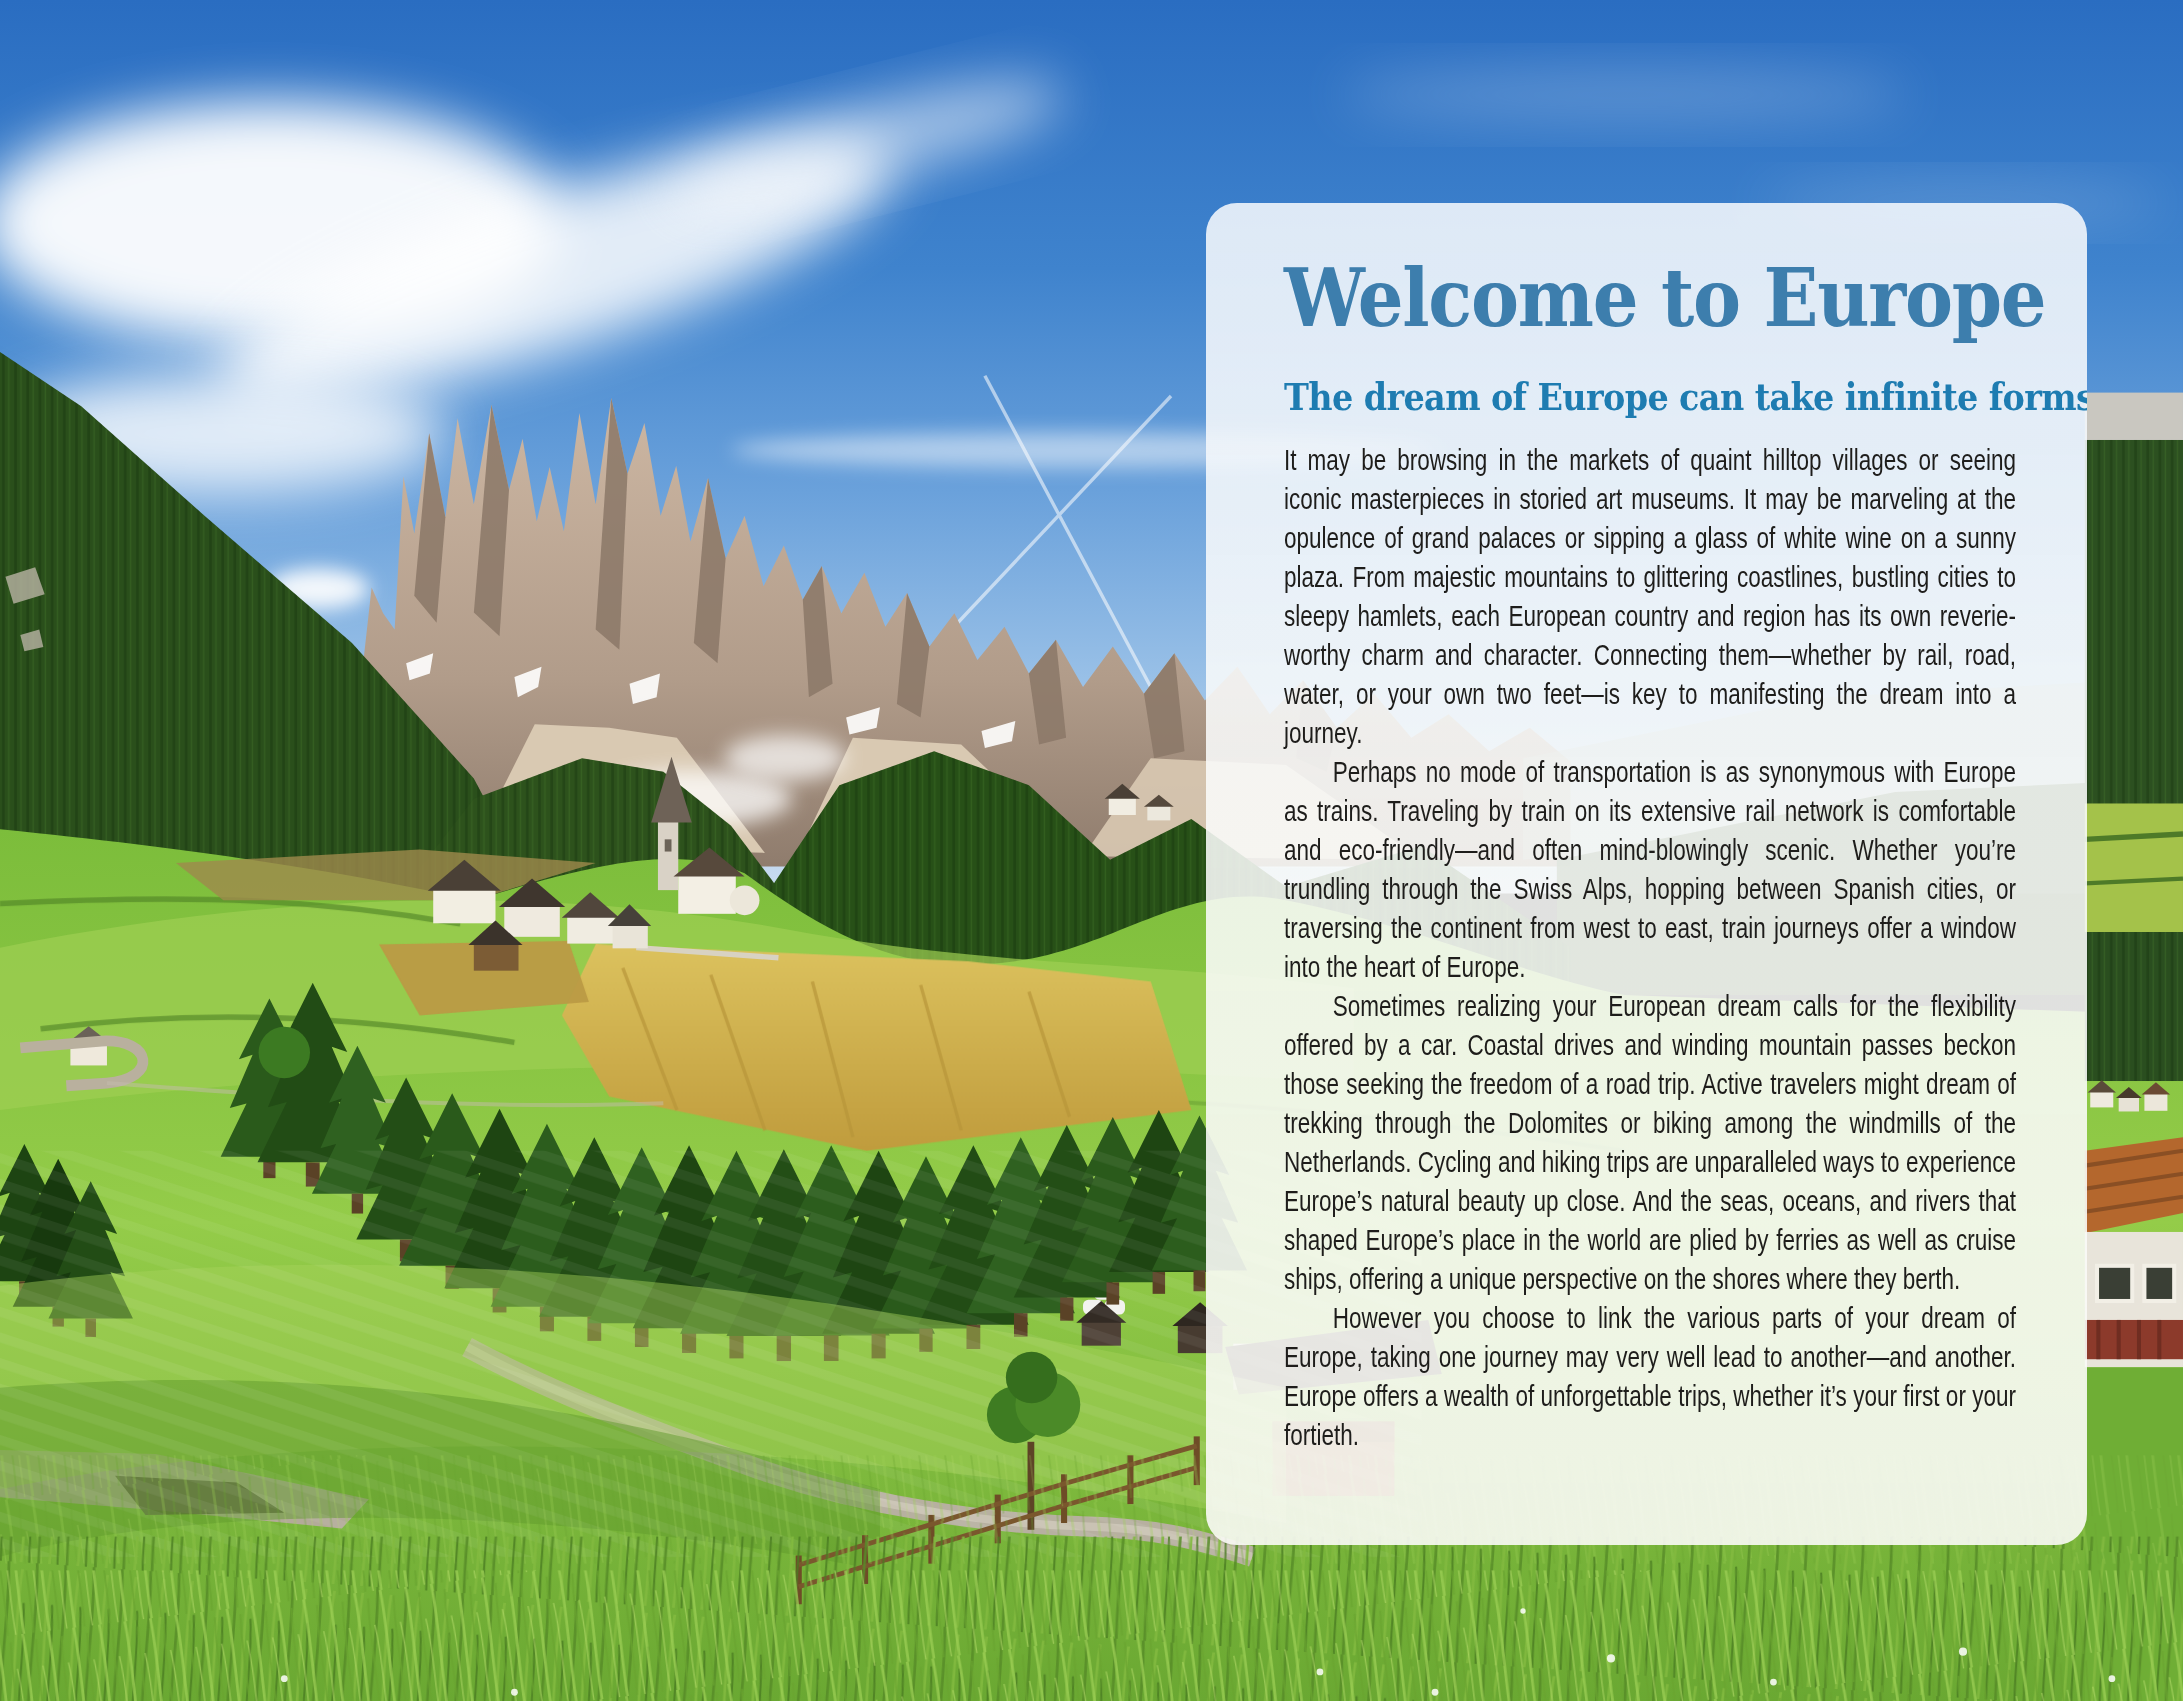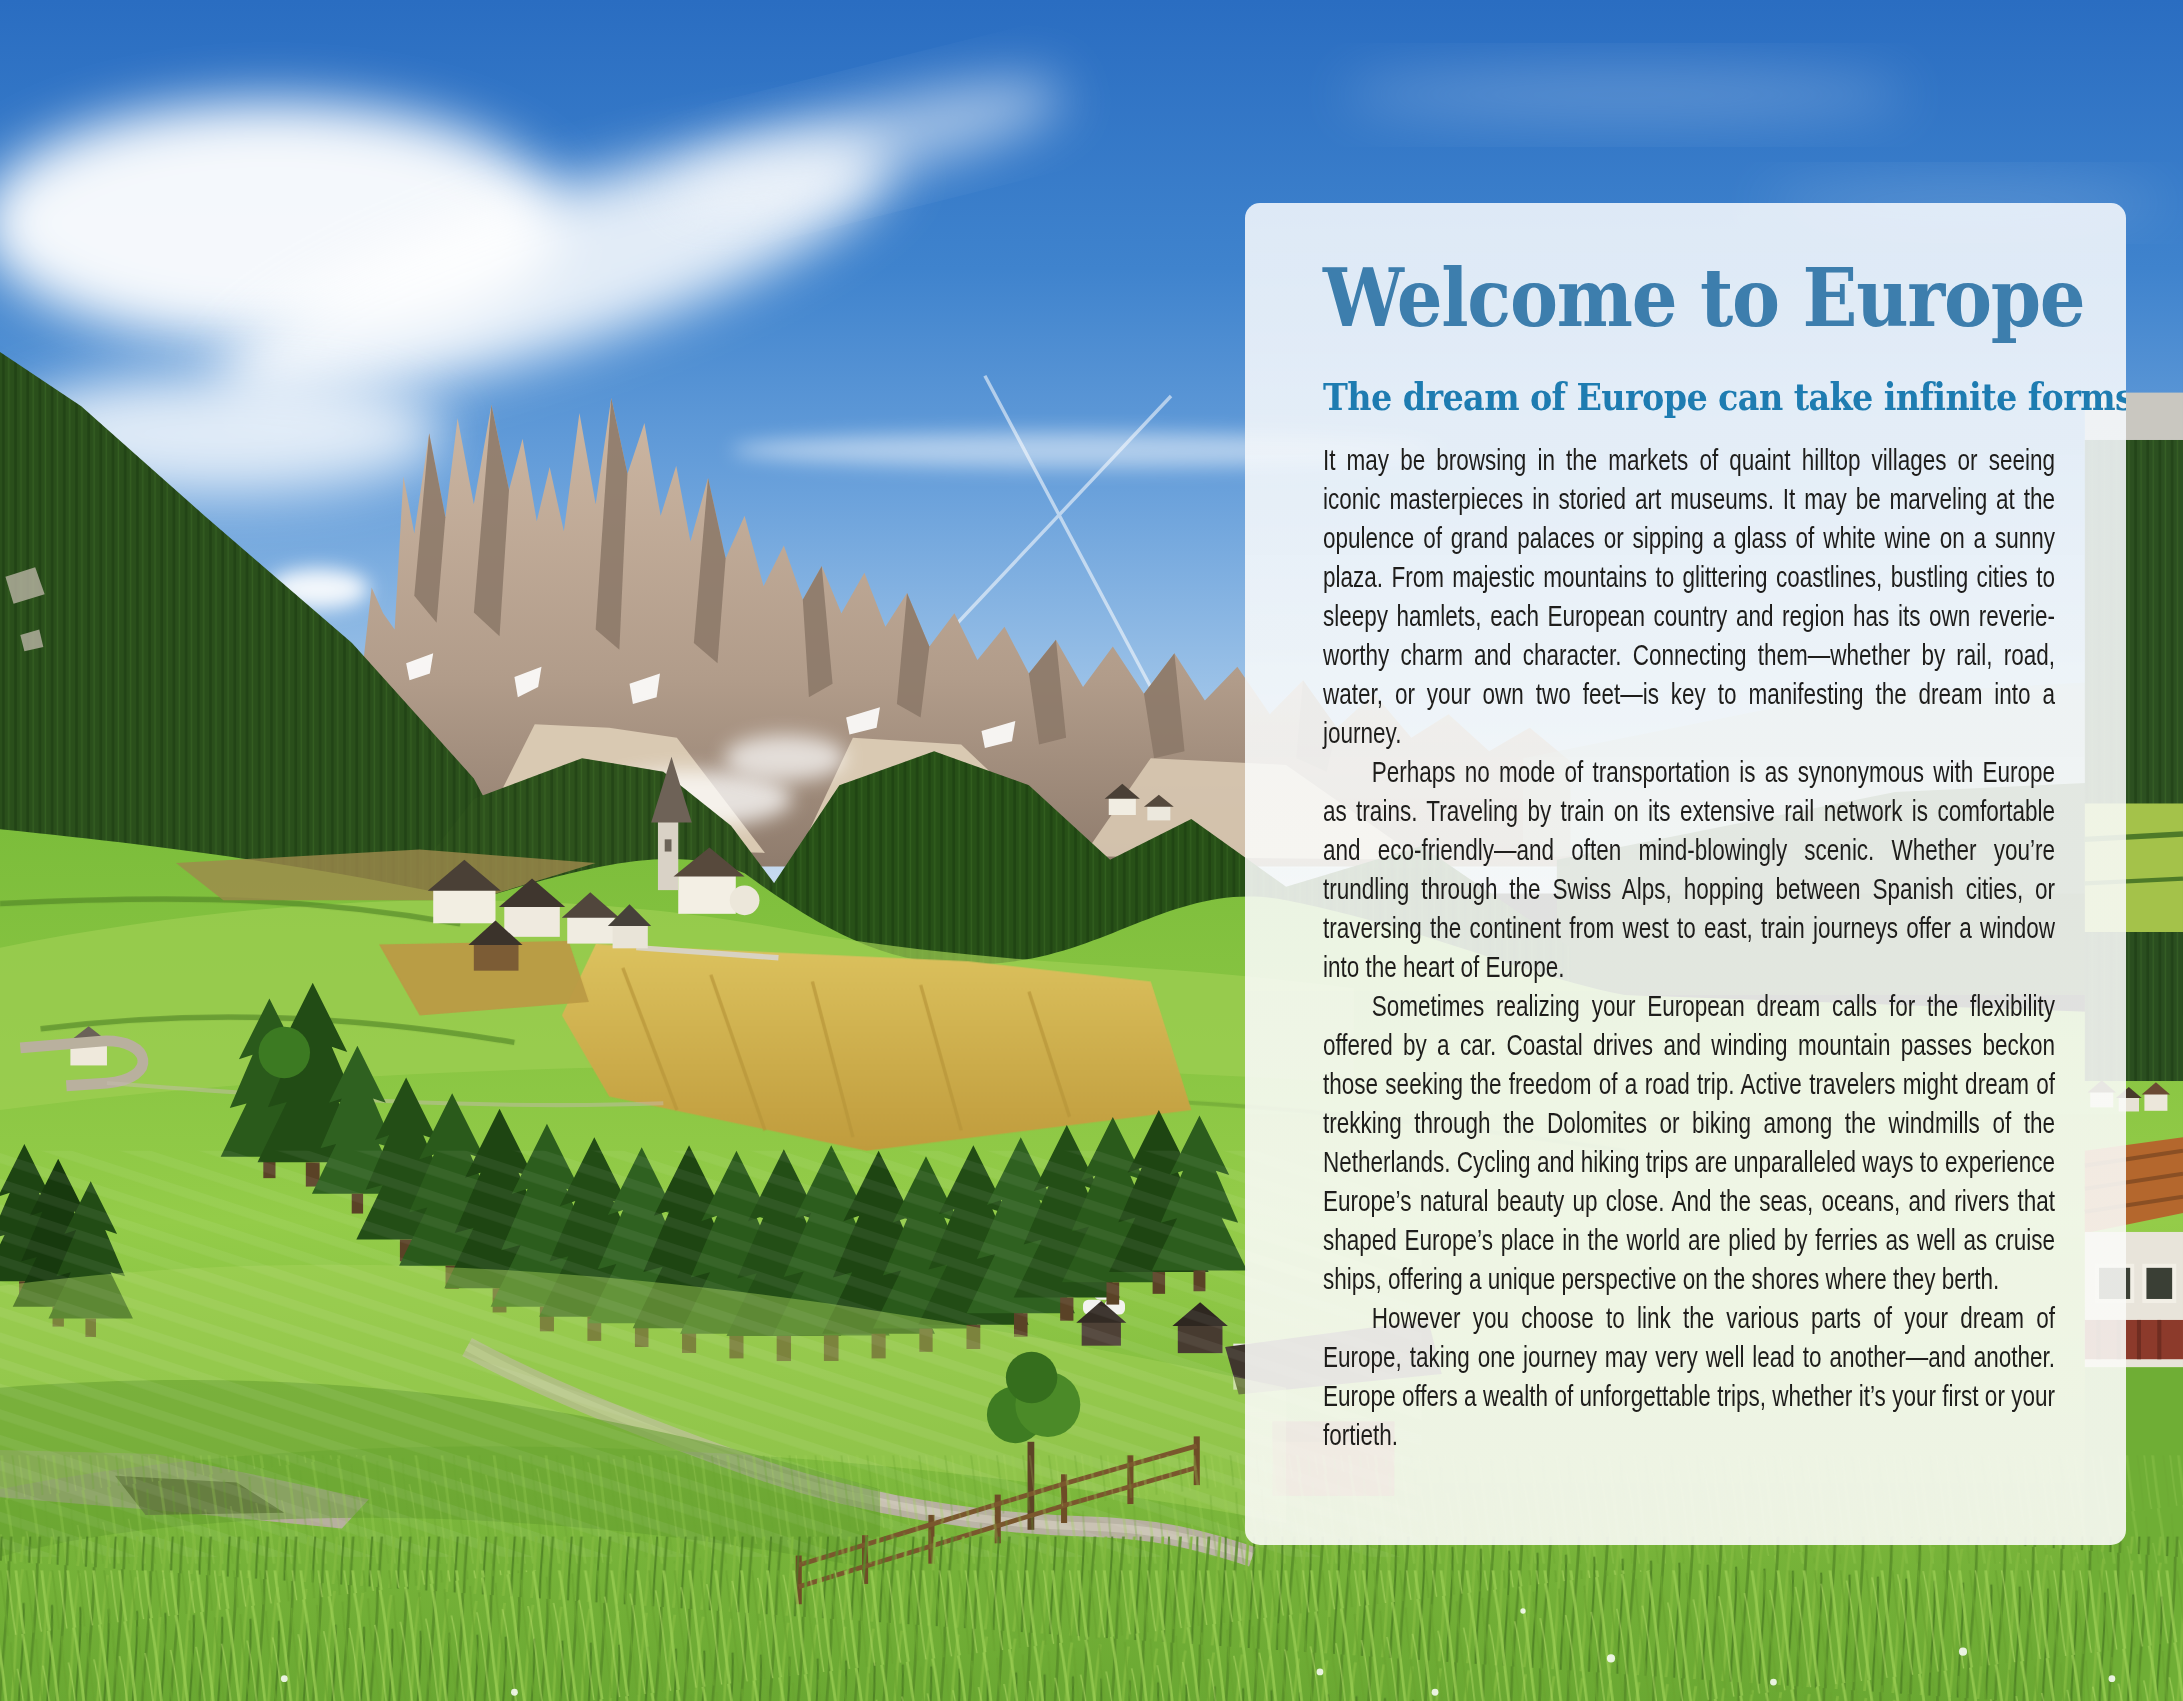--- a/index.html
+++ b/index.html
@@ -2,21 +2,21 @@
 <html style="font-size:10.8px"><head>
 <meta charset="utf-8">
 <style>
   html,body{margin:0;padding:0;background:#222;}
   .page{position:relative;width:2183px;height:1701px;overflow:hidden;
         font-family:"Liberation Sans",sans-serif;}
   .scene{position:absolute;inset:0;display:block;}
 
   .card{position:absolute;left:1206px;top:203px;width:881px;height:1342px;
         background:linear-gradient(180deg,rgba(240,245,251,0.90) 0%,rgba(250,251,250,0.88) 45%,rgba(250,250,246,0.90) 100%);
-        border-radius:15px;box-sizing:border-box;padding:53px 68px 0 78px;overflow:hidden;margin-left:39px;}
+        border-radius:31px;box-sizing:border-box;padding:53px 68px 0 78px;overflow:hidden;}
   .card h1{margin:0;font-family:"DejaVu Serif","Liberation Serif",serif;font-weight:700;
         font-size:80px;line-height:1.05;color:#3d7ead;letter-spacing:-1.4px;
         transform:scaleX(.90);transform-origin:left top;white-space:nowrap;}
   .card h2{margin:34px 0 20.3px 0;font-family:"DejaVu Serif","Liberation Serif",serif;font-weight:700;
         font-size:38px;line-height:1.2;color:#1e7cb1;letter-spacing:-0.7px;
         transform:scaleX(.88);transform-origin:left top;white-space:nowrap;}
   .bodycol{width:976px;transform:scaleX(.75);transform-origin:left top;}
   .bodycol p{margin:0;font-size:30px;line-height:39px;text-align:justify;color:#1e1d1b;}
   .bodycol p + p{text-indent:65px;}
 </style>

